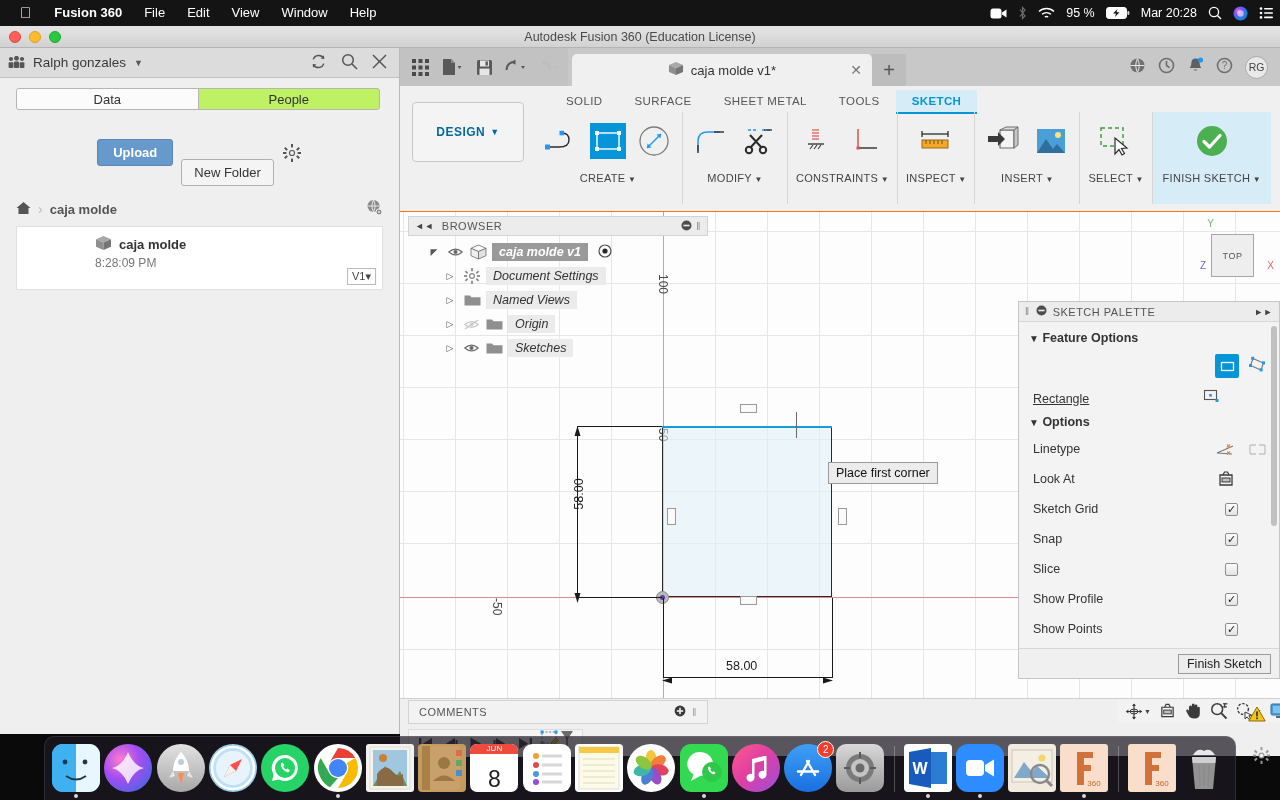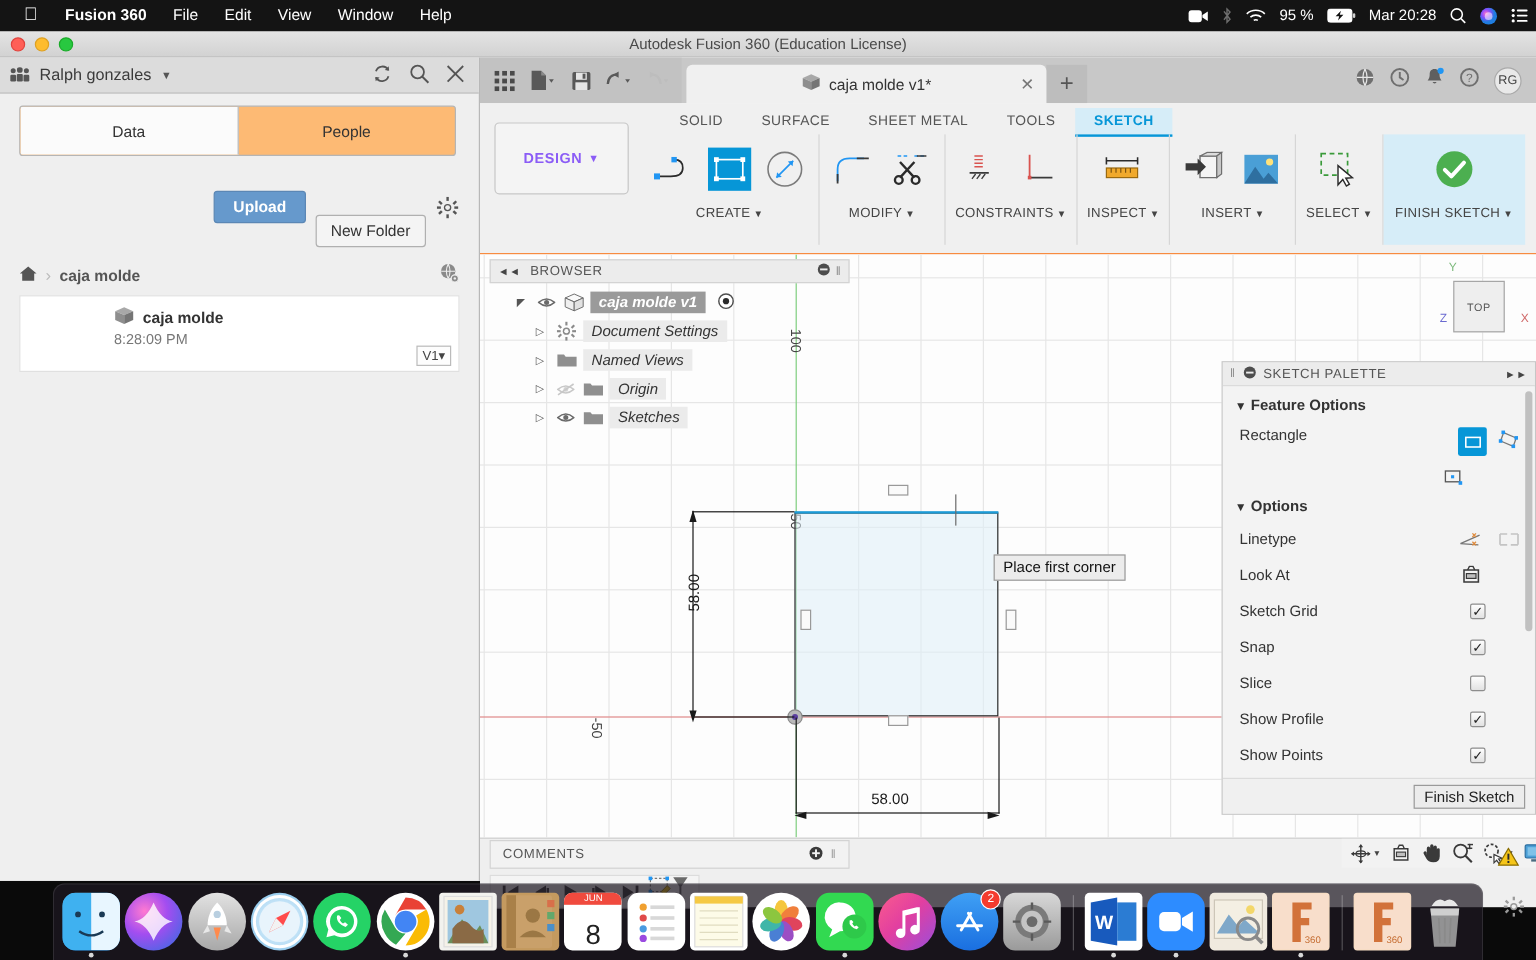--- a/index.html
+++ b/index.html
@@ -46,27 +46,27 @@
     position:absolute; left:0; top:22px; width:400px; height:686px;
     background:#efefef; border-right:1px solid #b8b8b8;
   }
   .dp-header {
     height:30px; background:#dcdcdc; border-bottom:1px solid #c0c0c0;
     display:flex; align-items:center; padding:0 8px; font-size:13.5px; color:#3a3a3a;
   }
   .dp-header .people-ic { margin-right:8px; display:inline-flex; }
   .dp-header .caret { margin-left:8px; font-size:9px; color:#555; }
   .dp-header .acts { margin-left:auto; display:flex; align-items:center; gap:14px; padding-right:4px;}
-  .dp-tabs { margin:10px 19px 0 16px; display:flex; height:42px;
-      border:1px solid #b5b5b5; border-radius:3px; overflow:hidden; background:#fdba74;}
+  .dp-tabs { margin:10px 19px 0 16px; display:flex; height:22px;
+      border:1px solid #b5b5b5; border-radius:3px; overflow:hidden; background:#bef264;}
   .dp-tabs div { flex:1; display:flex; align-items:center; justify-content:center;
       font-size:13px; color:#333; border-right:1px solid #b5b5b5; }
   .dp-tabs div:last-child{border-right:none;}
   .dp-tabs div.active { background:#fbfbfb; }
-  .dp-actions { display:flex; align-items:center; justify-content:flex-end;
+  .dp-actions { display:flex; align-items:center; justify-content:center;
       gap:8px; margin:9px 16px 0 16px; }
   .btn-upload { background:#6699cc; color:#fff; font-weight:bold; font-size:13px;
       padding:5px 15px; border-radius:3px; border:1px solid #5b87b5; }
   .btn-newfolder { background:#f4f4f4; color:#333; font-size:13px;
       padding:5px 12px; border-radius:3px; border:1px solid #b0b0b0;margin-top:40px; }
   .gear-btn { width:20px; height:20px; display:flex; align-items:center; justify-content:center;}
   .breadcrumb { display:flex; align-items:center; gap:7px; margin:13px 16px 0 16px;
       font-size:13px; font-weight:bold; color:#555; }
   .breadcrumb .sep { color:#bbb; font-weight:normal; font-size:14px; }
   .bc-right { margin-left:auto; }
@@ -104,21 +104,21 @@
   .ribbon { position:absolute; top:38px; left:0; width:880px; height:126px;
       background:#f0f0f0; border-bottom:1px solid #f97316; }
   .wstabs { position:absolute; top:4px; left:150px; display:flex; gap:0px; font-size:11.5px;
       letter-spacing:.4px; color:#555; }
   .wstab { padding:5px 16px; }
   .wstab.active { color:#0696d7; background:#d6edf8; font-weight:bold;
       border-bottom:2px solid #0696d7; }
   .designbtn { position:absolute; left:12px; top:16px; width:112px; height:60px;
       border:1px solid #c7c7c7; border-radius:4px; background:#f4f4f4;
       display:flex; align-items:center; justify-content:center; font-size:12px;
-      font-weight:bold; color:#8b5cf6; letter-spacing:.5px;}
+      font-weight:bold; color:#0369a1; letter-spacing:.5px;}
   .rgroups { position:absolute; left:134px; top:26px; right:0; height:96px; display:flex; }
   .rgroup { display:flex; flex-direction:column; align-items:center; position:relative;
       padding:0 8px; border-right:1px solid #d6d6d6; height:92px;}
   .rgroup:last-child{border-right:none;}
   .rgroup .icons { display:flex; align-items:center; gap:8px; height:58px; }
   .rgroup .glabel { font-size:11px; color:#444; letter-spacing:.3px; margin-top:2px;}
   .rgroup.finish { background:#d6edf8; width:118px; }
   .ric { width:40px; height:40px; display:flex; align-items:center; justify-content:center;}
 
   
@@ -885,21 +885,21 @@
           <span>SKETCH PALETTE</span>
           <span class="exp">►►</span>
         </div>
         <div class="pal-body">
           <div class="pal-scroll"></div>
 
           <div class="pal-section">
             <span style="font-size:10px;">▼</span>
             <span>Feature Options</span>
           </div>
-          <div class="pal-row" style="height:56px; align-items:flex-start; padding-top:6px;">
+          <div class="pal-row" style="height:56px; align-items:flex-end; padding-top:6px;text-decoration:underline;">
             <span>Rectangle</span>
             <span class="pr-ctl" style="align-items:flex-start; flex-wrap:wrap; width:80px; justify-content:flex-end; gap:8px;">
               <span class="sqbtn sel" style="width:24px;height:24px;border-radius:2px;">
                 <svg width="17" height="13" viewBox="0 0 17 13">
                     <rect x="2.5" y="2.5" width="12" height="8" fill="none" stroke="#fff" stroke-width="1.3"></rect>
                   </svg>
               </span>
               <span class="sqbtn">
                 <svg width="19" height="17" viewBox="0 0 19 17">
                     <path d="M5 2.5 L15.5 7 L13 14 L2.5 9.5 Z" fill="none" stroke="#777" stroke-width="1.1"></path>

